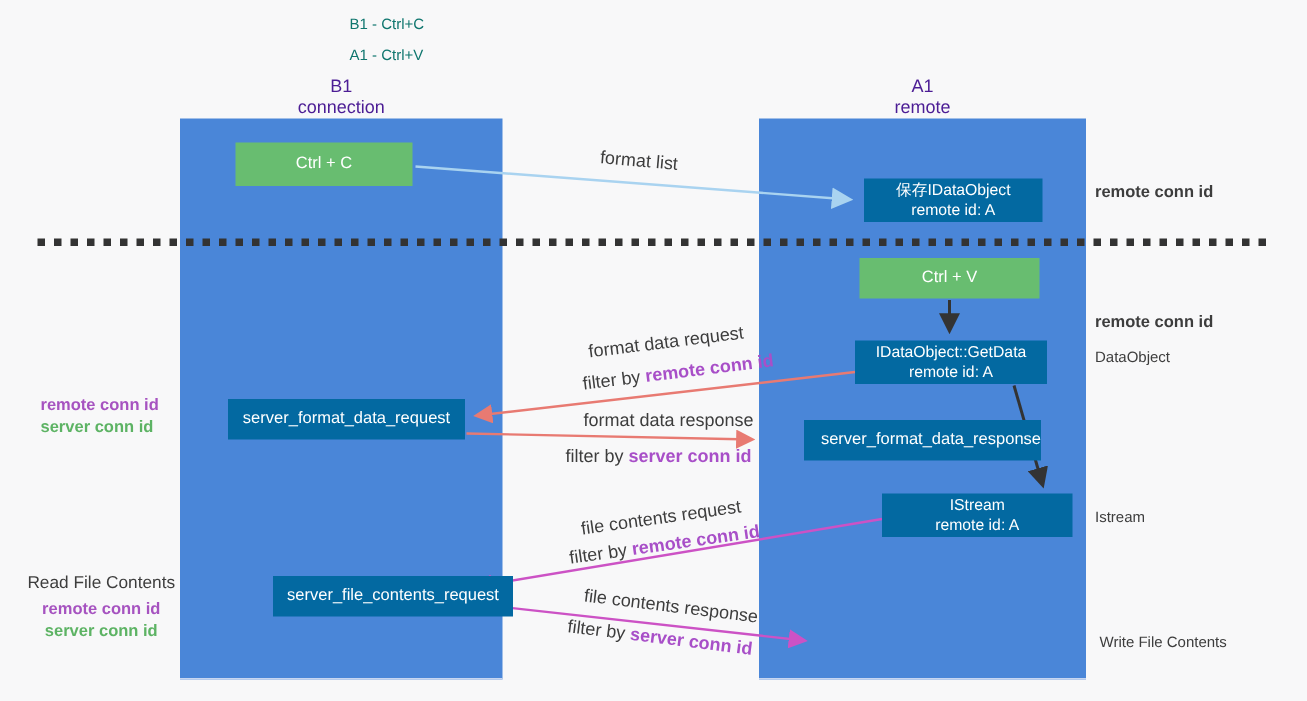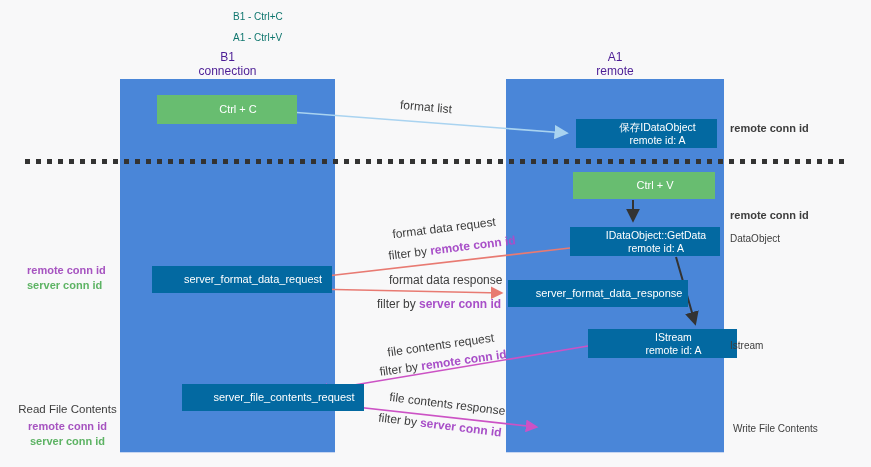--- a/index.html
+++ b/index.html
@@ -5,21 +5,21 @@
   html,body{margin:0;padding:0;background:#f8f8f9;}
   .canvas{
     position:relative;width:871px;height:467px;overflow:hidden;
     font-family:"Liberation Sans", sans-serif;background:#f8f8f9;
   }
   .lane{position:absolute;background:#4a86d8;border-bottom:1px solid #c7d6f1;}
   .lane-header{position:absolute;text-align:center;font-size:12px;color:#4c1d95;line-height:14px;}
   .title{position:absolute;left:233px;top:6px;width:400px;text-align:left;
          font-size:10px;color:#0f766e;line-height:21px;}
   .node{position:absolute;display:flex;flex-direction:column;align-items:center;justify-content:center;
-        color:#ffffff;font-size:11px;text-align:center;line-height:13px;z-index:3;padding-left:22px;}
+        color:#ffffff;font-size:11px;text-align:center;line-height:13px;z-index:3;}
   .node.green{background:#68bd70;}
   .node.orange{background:#0369a1;}
   .node .l2{font-size:10.5px;}
   svg.wires{position:absolute;left:0;top:0;z-index:2;}
   .edge-label{position:absolute;white-space:nowrap;font-size:12px;color:#3d3d3d;z-index:4;
               transform-origin:center center;}
   .purple{color:#a653c0;font-weight:bold;}
   .purple2{color:#a84fc8;font-weight:bold;}
   .greenlbl{color:#5db364;font-weight:bold;}
   .side-label{position:absolute;white-space:nowrap;font-size:10px;color:#3d3d3d;z-index:4;}
@@ -97,21 +97,21 @@
 
   <div class="node orange" style="left:570px;top:227px;width:128px;height:29px;">
     <div class="l2">IDataObject::GetData</div>
     <div class="l2">remote id: A</div>
   </div>
 
   <div class="node orange" style="left:152px;top:266px;width:158px;height:27px;">
     <div>server_format_data_request</div>
   </div>
 
-  <div class="node orange" style="left:508px;top:280px;width:158px;height:27px;">
+  <div class="node orange" style="left:536px;top:280px;width:158px;height:27px;align-items:flex-end;">
     <div>server_format_data_response</div>
   </div>
 
   <div class="node orange" style="left:588px;top:329px;width:127px;height:29px;">
     <div class="l2">IStream</div>
     <div class="l2">remote id: A</div>
   </div>
 
   <div class="node orange" style="left:150px;top:384px;width:160px;height:27px;margin-left:32px;">
     <div>server_file_contents_request</div>
@@ -154,19 +154,19 @@
   <div class="side-label conn purple" style="left:730px;top:209px;">remote conn id</div>
   <div class="side-label" style="left:730px;top:233px;">DataObject</div>
   <div class="side-label" style="left:730px;top:340px;">Istream</div>
   <div class="side-label" style="left:733px;top:423px;">Write File Contents</div>
 
   <div class="left-group" style="left:27px;top:263px;">
     <div class="conn purple">remote conn id</div>
     <div class="conn greenlbl">server conn id</div>
   </div>
 
-  <div class="left-group centered" style="left:17px;top:382px;width:101px;margin-top:20px;">
+  <div class="left-group centered" style="left:17px;top:382px;width:101px;">
     <div style="font-size:11.5px;color:#3d3d3d;">Read File Contents</div>
     <div class="conn purple" style="margin-top:2px;">remote conn id</div>
     <div class="conn greenlbl">server conn id</div>
   </div>
 
 </div>
 
 </body></html>

